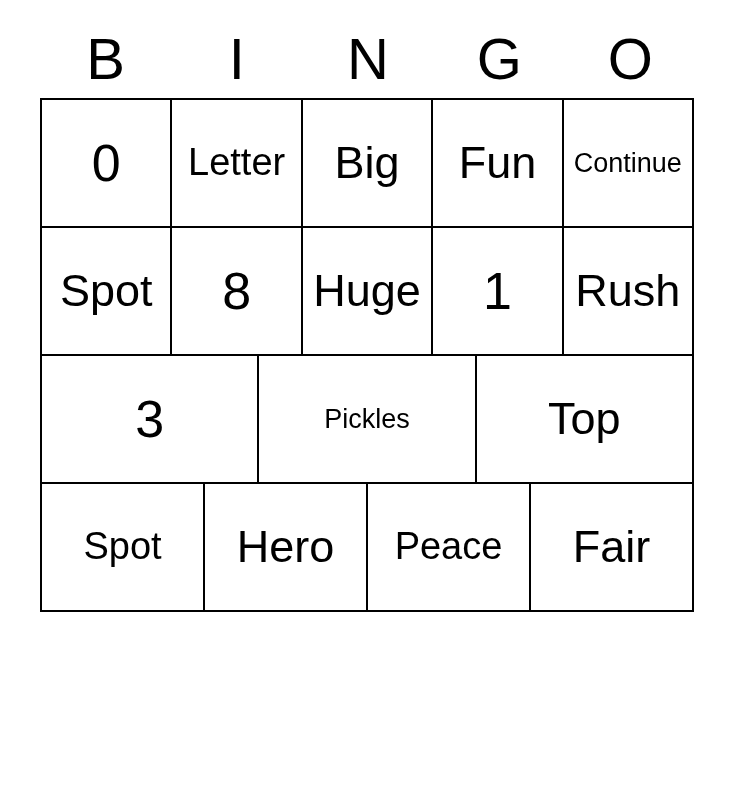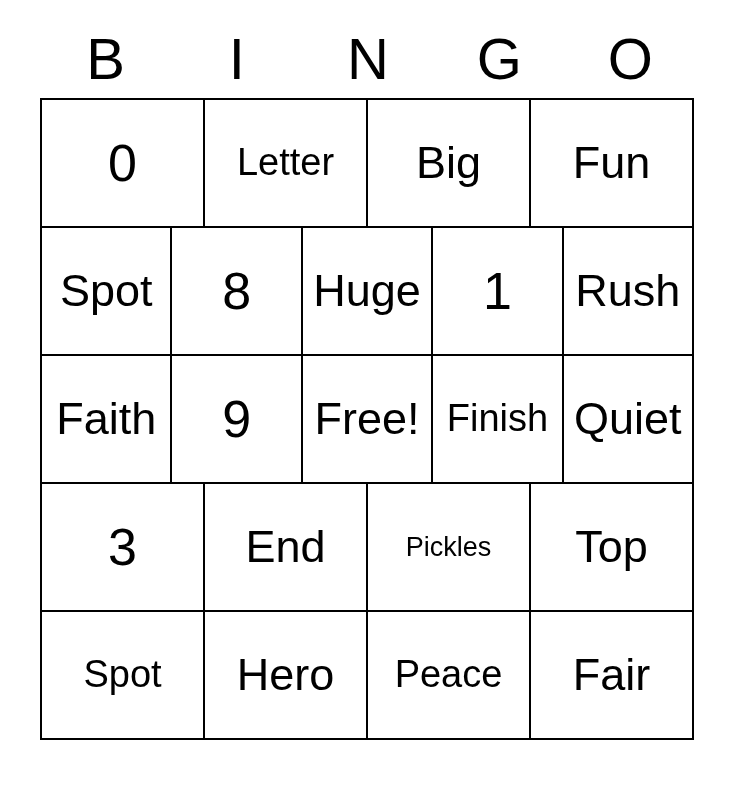--- a/index.html
+++ b/index.html
@@ -89,64 +89,47 @@
         </div>
       <div class="cell fs-md">
           <span>Letter</span>
         </div>
       <div class="cell fs-lg">
           <span>Big</span>
         </div>
       <div class="cell fs-lg">
           <span>Fun</span>
         </div>
+      <div class="cell fs-sm">
+          <span>Continue</span>
+        </div>
     </div>
 
     <div class="grid-row">
       <div class="cell fs-lg">
           <span>Spot</span>
         </div>
       <div class="cell fs-xl">
           <span>8</span>
         </div>
       <div class="cell fs-lg">
           <span>Huge</span>
         </div>
       <div class="cell fs-xl">
           <span>1</span>
         </div>
       <div class="cell fs-lg">
           <span>Rush</span>
         </div>
     </div>
 
-    <div class="grid-row">
-      <div class="cell fs-lg">
-          <span>Faith</span>
-        </div>
-      <div class="cell fs-xl">
-          <span>9</span>
-        </div>
-      <div class="cell fs-lg">
-          <span>Free!</span>
-        </div>
-      <div class="cell fs-md">
-          <span>Finish</span>
-        </div>
-      <div class="cell fs-lg">
-          <span>Quiet</span>
-        </div>
-    </div>
 
     <div class="grid-row">
       <div class="cell fs-xl">
           <span>3</span>
-        </div>
-      <div class="cell fs-lg">
-          <span>End</span>
         </div>
       <div class="cell fs-sm">
           <span>Pickles</span>
         </div>
       <div class="cell fs-lg">
           <span>Top</span>
         </div>
     </div>
 
     <div class="grid-row">

